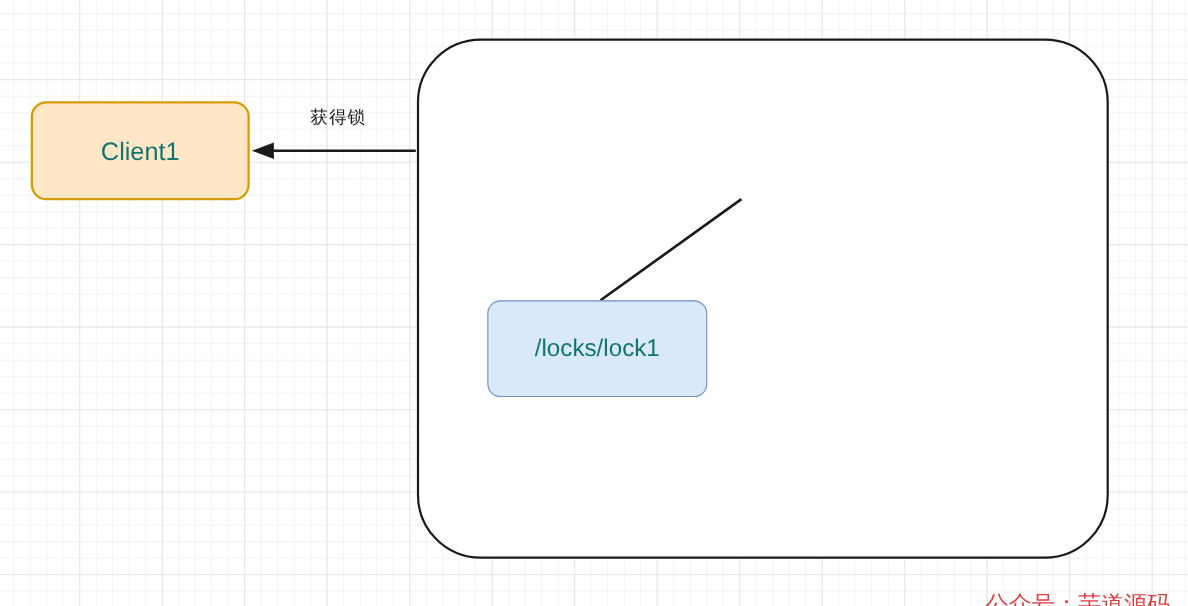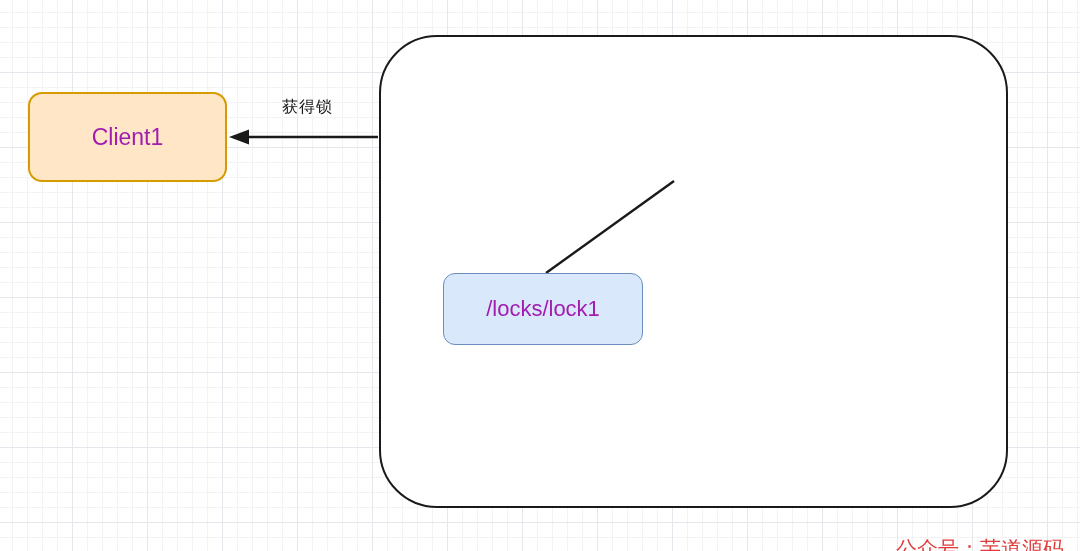--- a/index.html
+++ b/index.html
@@ -53,21 +53,21 @@
     fill: var(--edge-stroke, #1a1a1a);
     stroke: none;
   }
   .node {
     position: absolute;
     display: flex;
     align-items: center;
     justify-content: center;
     box-sizing: border-box;
     z-index: 3;
-    color: #a21caf;
+    color: #0f766e;
   }
   .node .node-label {
     white-space: nowrap;
   }
   .node-client1 {
     left: 28px;
     top: 92px;
     width: 199px;
     height: 90px;
     background: var(--client1-fill, #FFE6C7);
@@ -82,21 +82,21 @@
     height: 91px;
     background: var(--locks-fill, #E1D5E7);
     border: 1.5px solid var(--locks-stroke, #9673A6);
     border-radius: 12px;
     font-size: 22px;
   }
   .node-lock1 {
     left: 443px;
     top: 273px;
     width: 200px;
-    height: 72px;
+    height: 88px;
     background: var(--lock1-fill, #DAE8FC);
     border: 1.5px solid var(--lock1-stroke, #6C8EBF);
     border-radius: 12px;
     font-size: 22px;
   }
   .edge-label {
     position: absolute;
     left: 245px;
     top: 97px;
     width: 125px;

